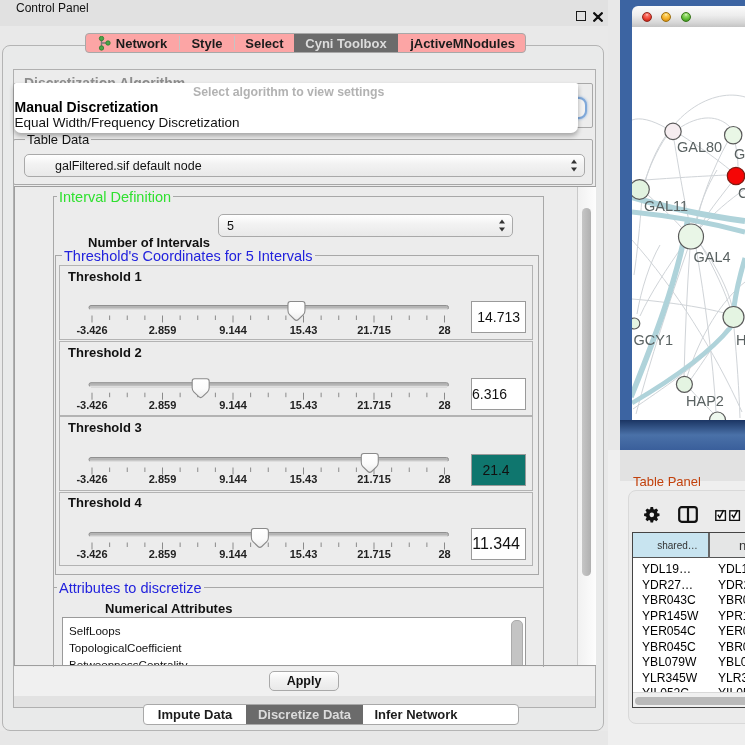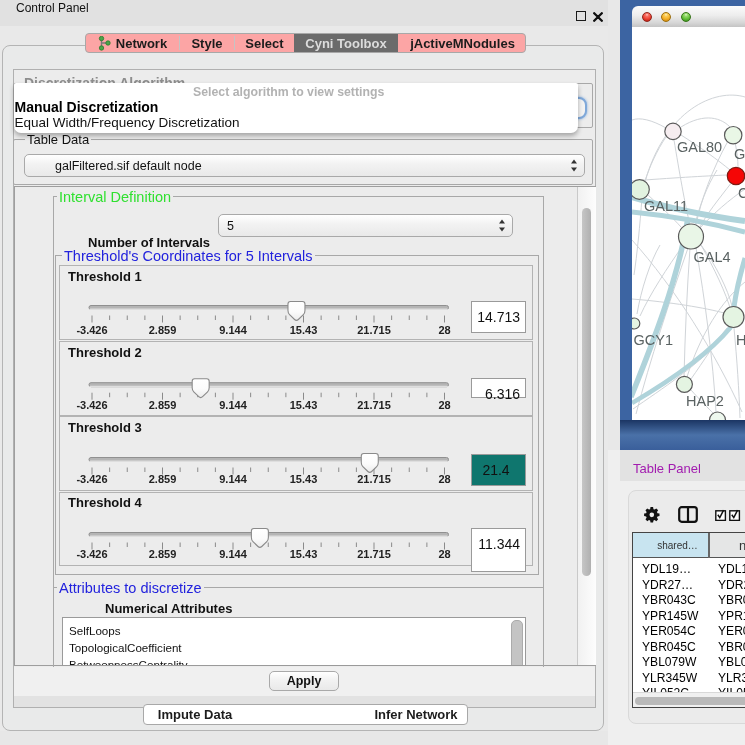--- a/index.html
+++ b/index.html
@@ -162,21 +162,21 @@
         <line x1="425.875" y1="391.2" x2="425.875" y2="395.7" stroke="#8a8a8a" stroke-width="1"></line>
         <line x1="443.5" y1="391.2" x2="443.5" y2="398.2" stroke="#8a8a8a" stroke-width="1"></line>
         <path d="M193.67432699039014,377.2 h12 q2.5,0 2.5,2.5 v6.5 q0,2.5 -1.6,4.1 l-5.0,4.9 q-1.9,1.8 -3.8,0 l-5.0,-4.9 q-1.6,-1.6 -1.6,-4.1 v-6.5 q0,-2.5 2.5,-2.5 z" fill="url(#tg2)" stroke="#8a8a8a" stroke-width="1.1"></path>
       </svg>
       <div class="abs" style="left:2px;top:57.39999999999998px;width:60px;text-align:center;font-size:11px;font-weight:bold;color:#222;">-3.426</div>
       <div class="abs" style="left:72.5px;top:57.39999999999998px;width:60px;text-align:center;font-size:11px;font-weight:bold;color:#222;">2.859</div>
       <div class="abs" style="left:143px;top:57.39999999999998px;width:60px;text-align:center;font-size:11px;font-weight:bold;color:#222;">9.144</div>
       <div class="abs" style="left:213.5px;top:57.39999999999998px;width:60px;text-align:center;font-size:11px;font-weight:bold;color:#222;">15.43</div>
       <div class="abs" style="left:284px;top:57.39999999999998px;width:60px;text-align:center;font-size:11px;font-weight:bold;color:#222;">21.715</div>
       <div class="abs" style="left:354.5px;top:57.39999999999998px;width:60px;text-align:center;font-size:11px;font-weight:bold;color:#222;">28</div>
-      <div class="abs" style="left:411px;top:36.69999999999999px;width:55px;height:20px;background:#fff;border:1px solid #9a9a9a;box-sizing:border-box;font-size:14px;color:#111;text-align:right;line-height:30px;padding-right:5px;">6.316</div>
+      <div class="abs" style="left:411px;top:36.69999999999999px;width:55px;height:32px;background:#fff;border:1px solid #9a9a9a;box-sizing:border-box;font-size:14px;color:#111;line-height:30px;padding-right:5px;">6.316</div>
     </div>
     <div class="abs" style="left:59px;top:416px;width:474px;height:75px;border:1px solid #b3b3b3;box-sizing:border-box;">
       <div class="abs" style="left:8px;top:2.999999999999977px;font-size:13px;font-weight:bold;color:#111;">Threshold 3</div>
       <svg class="abs" style="left:0;top:0;" width="472" height="73" viewBox="59 416 472 73">
         <defs>
           <linearGradient id="tg3" x1="0" y1="0" x2="0" y2="1">
             <stop offset="0" stop-color="#ffffff"></stop>
             <stop offset="0.55" stop-color="#fbfbfb"></stop>
             <stop offset="1" stop-color="#ebebeb"></stop>
           </linearGradient>
@@ -248,38 +248,39 @@
         <line x1="425.875" y1="541" x2="425.875" y2="545.5" stroke="#8a8a8a" stroke-width="1"></line>
         <line x1="443.5" y1="541" x2="443.5" y2="548" stroke="#8a8a8a" stroke-width="1"></line>
         <path d="M252.87253229809716,527 h12 q2.5,0 2.5,2.5 v6.5 q0,2.5 -1.6,4.1 l-5.0,4.9 q-1.9,1.8 -3.8,0 l-5.0,-4.9 q-1.6,-1.6 -1.6,-4.1 v-6.5 q0,-2.5 2.5,-2.5 z" fill="url(#tg4)" stroke="#8a8a8a" stroke-width="1.1"></path>
       </svg>
       <div class="abs" style="left:2px;top:55px;width:60px;text-align:center;font-size:11px;font-weight:bold;color:#222;">-3.426</div>
       <div class="abs" style="left:72.5px;top:55px;width:60px;text-align:center;font-size:11px;font-weight:bold;color:#222;">2.859</div>
       <div class="abs" style="left:143px;top:55px;width:60px;text-align:center;font-size:11px;font-weight:bold;color:#222;">9.144</div>
       <div class="abs" style="left:213.5px;top:55px;width:60px;text-align:center;font-size:11px;font-weight:bold;color:#222;">15.43</div>
       <div class="abs" style="left:284px;top:55px;width:60px;text-align:center;font-size:11px;font-weight:bold;color:#222;">21.715</div>
       <div class="abs" style="left:354.5px;top:55px;width:60px;text-align:center;font-size:11px;font-weight:bold;color:#222;">28</div>
-      <div class="abs" style="left:411px;top:35.5px;width:55px;height:44px;background:#fff;border:1px solid #9a9a9a;box-sizing:border-box;font-size:14px;color:#111;text-align:right;line-height:30px;padding-right:5px;">11.344</div>
+      <div class="abs" style="left:411px;top:35.5px;width:55px;height:32px;background:#fff;border:1px solid #9a9a9a;box-sizing:border-box;font-size:16px;color:#111;text-align:right;line-height:30px;padding-right:5px;">11.344</div>
     </div>
   </div>
 
 <div class="abs" style="left:53px;top:587px;width:489px;height:78.5px;border:1px solid #a8a8a8;border-bottom:none;"></div>
 <div class="gtitle" style="left:57px;top:580.5px;color:#2222dd;font-size:14.5px;line-height:14.5px;">Attributes to discretize</div>
 <div class="abs" style="left:57px;top:601px;font-size:13px;font-weight:bold;color:#111;margin-left:48px;">Numerical Attributes</div>
 <div class="abs" style="left:62px;top:617px;width:464px;height:48.5px;background:#fff;border:1px solid #9a9a9a;box-sizing:border-box;overflow:hidden;">
   <div style="font-size:11.6px;color:#111;padding-left:6px;line-height:17.2px;padding-top:4px;">
     SelfLoops<br>TopologicalCoefficient<br>BetweennessCentrality
   </div>
   <div class="abs" style="right:2px;top:2px;width:10px;height:60px;background:#c4c4c4;border:1px solid #ababab;border-radius:5px;"></div>
 </div>
 
 <div class="abs aquabtn" style="left:269px;top:671px;width:68px;height:18px;text-align:center;font-size:12.5px;font-weight:bold;color:#111;line-height:18px;">Apply</div>
 
-<div class="abs" style="left:143px;top:704px;width:325px;height:21px;background:#fff;border:1px solid #a8a8a8;border-radius:4px;box-sizing:border-box;overflow:hidden;">
+<div class="abs" style="left:143px;top:704px;width:376px;height:21px;background:#fff;border:1px solid #a8a8a8;border-radius:4px;box-sizing:border-box;overflow:hidden;">
   <div class="seg" style="left:0;width:102px;">Impute Data</div>
+  <div class="seg segdark" style="left:102px;width:117px;">Discretize Data</div>
   <div class="seg" style="left:219px;width:106px;">Infer Network</div>
 </div>
 
 <div class="abs" style="left:14px;top:83px;width:564px;height:50px;background:#fff;border-radius:2px 2px 7px 7px;box-shadow:0 3px 5px rgba(0,0,0,0.30);z-index:30;">
   <div class="abs" style="left:179px;top:2px;width:212px;font-size:12.3px;font-weight:bold;color:#b2b2b2;">Select algorithm to view settings</div>
   <div class="abs" style="left:0.5px;top:32px;font-size:13.5px;color:#111;">Equal Width/Frequency Discretization</div>
   <div class="abs" style="left:0.5px;top:16px;font-size:14px;font-weight:bold;color:#000;">Manual Discretization</div>
 </div>
 
 <div class="abs" style="left:620px;top:0;width:125px;height:449.5px;background:#3c64a2;"></div>
@@ -349,21 +350,21 @@
     <text x="693.5" y="261.5">GAL4</text>
     <text x="736" y="344.5">HI</text>
     <text x="633.5" y="345">GCY1</text>
     <text x="686" y="405.5">HAP2</text>
   </g>
 </svg>
 </div>
 
 <div class="abs" style="left:608px;top:449.5px;width:137px;height:295.5px;background:#efefef;"></div>
 <div class="abs" style="left:620px;top:449.5px;width:125px;height:31.5px;background:#e2e2e2;"></div>
-<div class="abs" style="left:633px;top:461px;font-size:13px;color:#a21caf;">Table Panel</div>
+<div class="abs" style="left:633px;top:474px;font-size:13px;color:#c2410c;">Table Panel</div>
 <div class="abs" style="left:628px;top:490px;width:125px;height:232px;background:#ebebeb;border:1px solid #d9d9d9;border-radius:8px;"></div>
 
 <svg class="abs" style="left:644px;top:507px;" width="15.6" height="15.6" viewBox="0 0 14 14">
   <path fill="#111" fill-rule="evenodd" d="M13.91,5.85 L13.91,8.15 L12.09,8.49 L11.65,9.54 L12.70,11.07 L11.07,12.70 L9.54,11.65 L8.49,12.09 L8.15,13.91 L5.85,13.91 L5.51,12.09 L4.46,11.65 L2.93,12.70 L1.30,11.07 L2.35,9.54 L1.91,8.49 L0.09,8.15 L0.09,5.85 L1.91,5.51 L2.35,4.46 L1.30,2.93 L2.93,1.30 L4.46,2.35 L5.51,1.91 L5.85,0.09 L8.15,0.09 L8.49,1.91 L9.54,2.35 L11.07,1.30 L12.70,2.93 L11.65,4.46 L12.09,5.51 Z M9.1,7 A2.1,2.1 0 1 0 4.9,7 A2.1,2.1 0 1 0 9.1,7 Z"></path>
 </svg>
 <svg class="abs" style="left:678px;top:506px;" width="20" height="17" viewBox="0 0 20 17">
   <rect x="1.2" y="1.2" width="17.6" height="14.6" rx="2.5" fill="none" stroke="#111" stroke-width="2.2"></rect>
   <line x1="10" y1="1" x2="10" y2="16" stroke="#111" stroke-width="2.2"></line>
 </svg>
 <svg class="abs" style="left:714.5px;top:509px;" width="27" height="12" viewBox="0 0 27 12">

